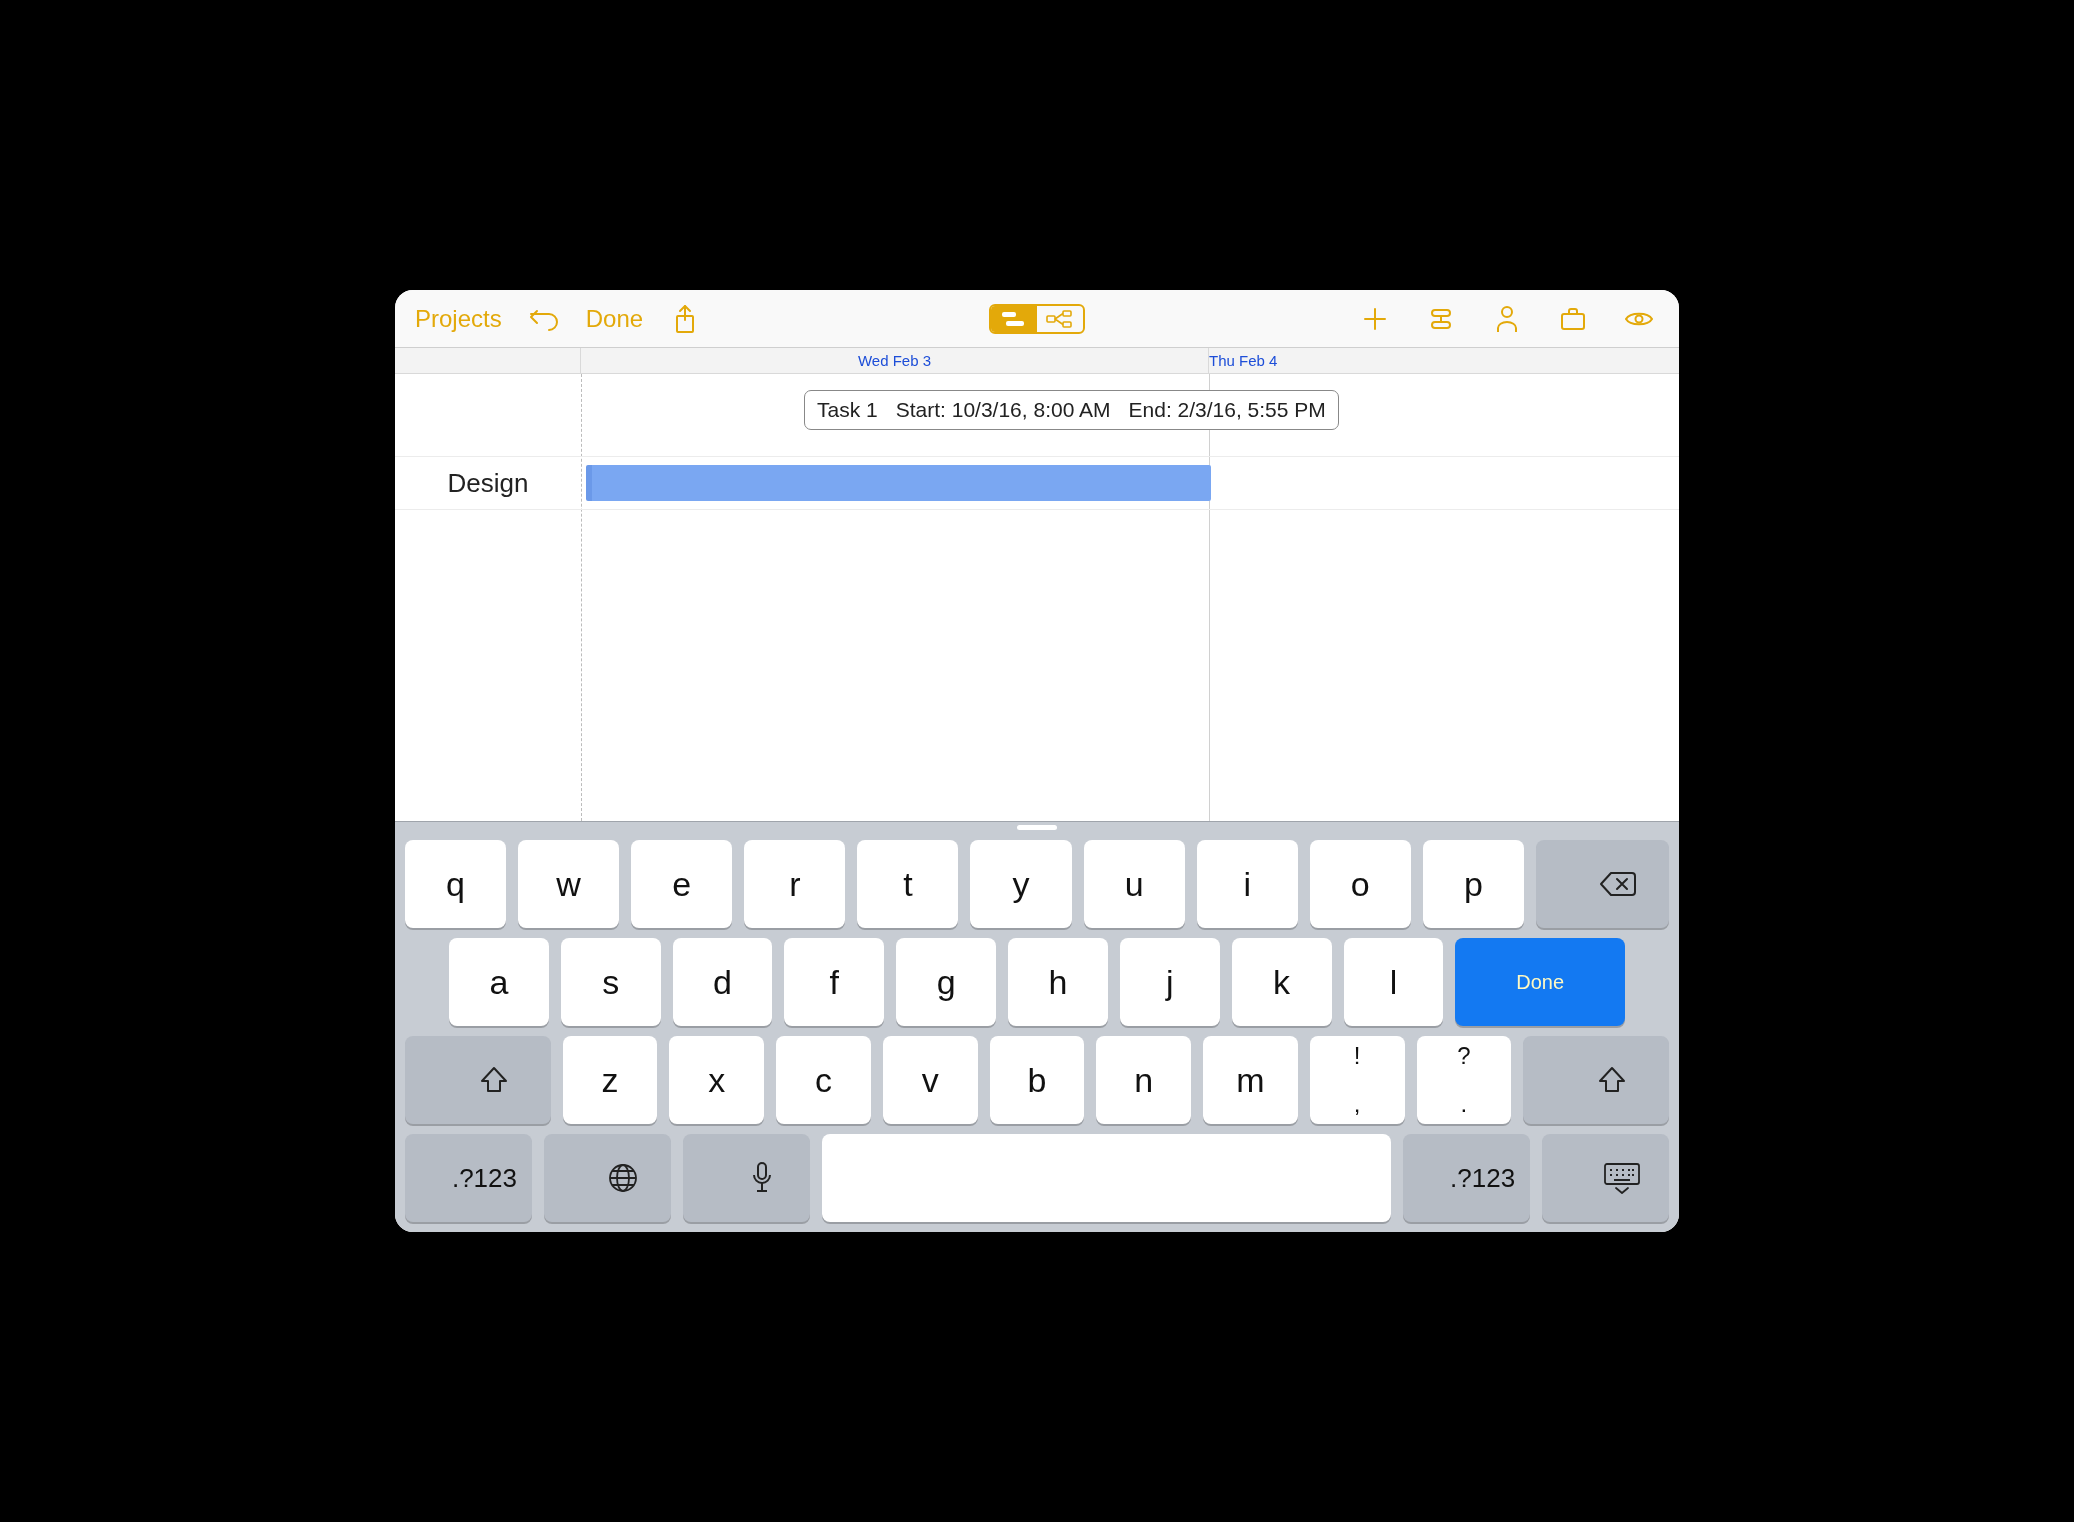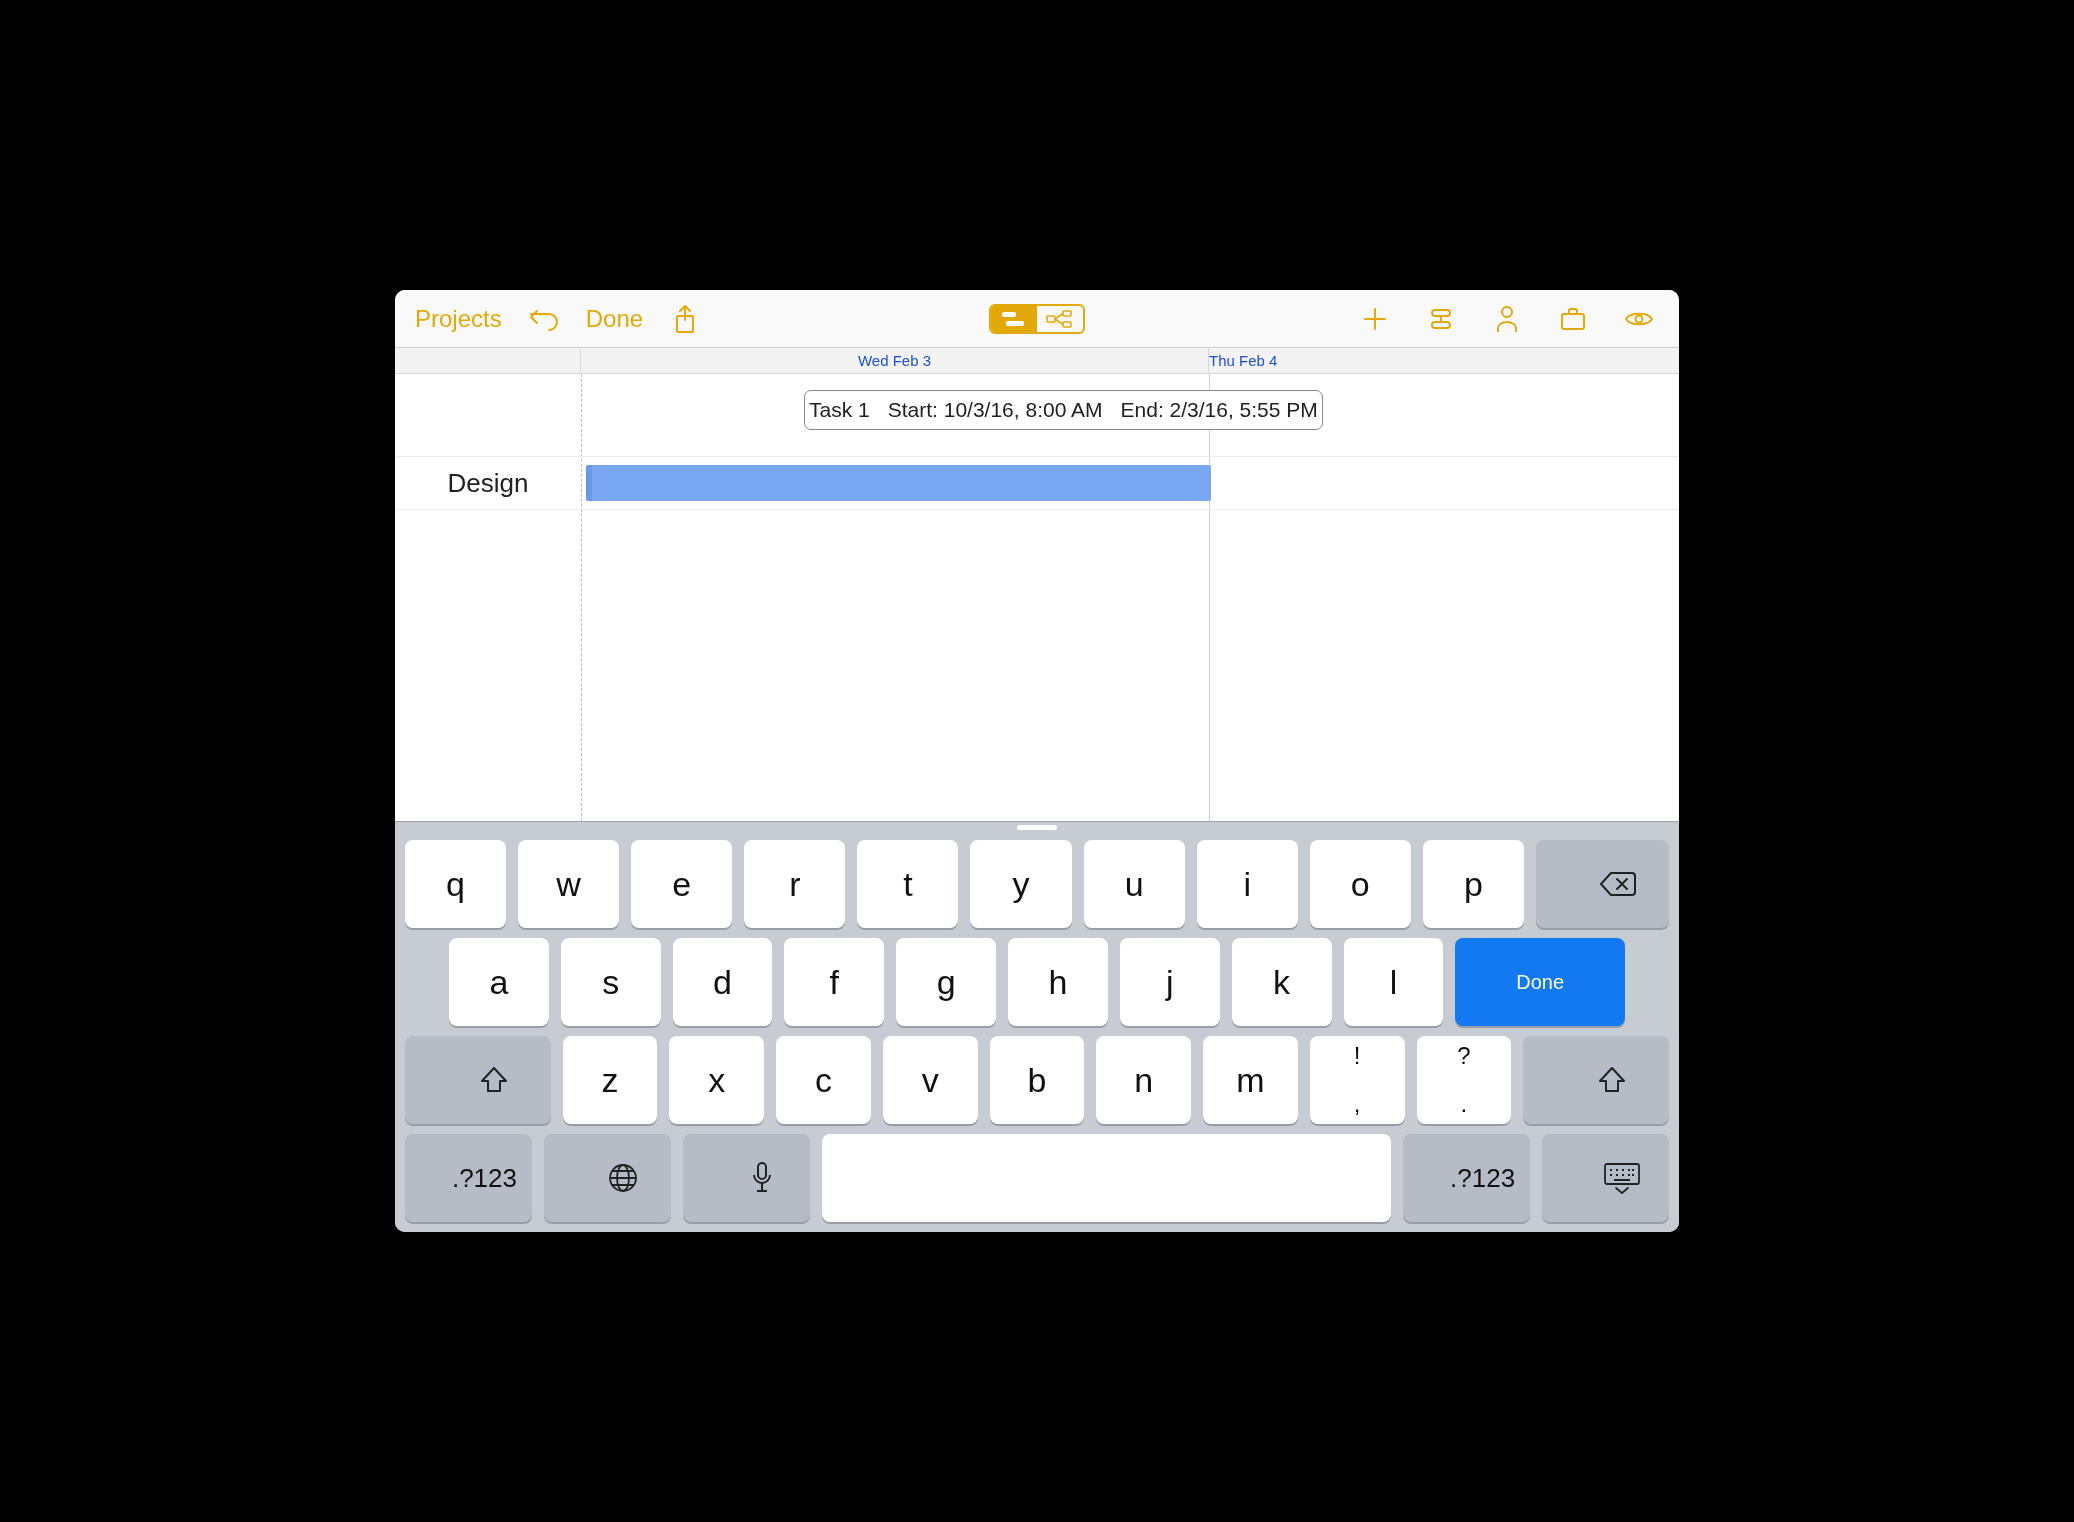--- a/index.html
+++ b/index.html
@@ -8,21 +8,21 @@
     font-family: -apple-system, "Helvetica Neue", Arial, sans-serif;
     background: #000;
     display: flex;
     align-items: center;
     justify-content: center;
   }
   .device {
     width: 1284px;
     height: 942px;
     background: #fff;
-    border-radius: 10px;
+    border-radius: 18px;
     overflow: hidden;
     position: relative;
     display: flex;
     flex-direction: column;
   }
 
   
   .toolbar {
     height: 58px;
     display: flex;
@@ -115,21 +115,21 @@
   .col-a { left: 186px; }
   .col-b { left: 814px; }
 
   .task-tooltip {
     position: absolute;
     left: 409px;
     top: 16px;
     border: 1px solid #888;
     border-radius: 7px;
     background: #fff;
-    padding: 7px 4px;
+    padding: 7px 12px;
     font-size: 21px;
     color: #222;
     display: flex;
     gap: 18px;
     white-space: nowrap;
   }
 
   .row {
     position: absolute;
     left: 0; right: 0;

